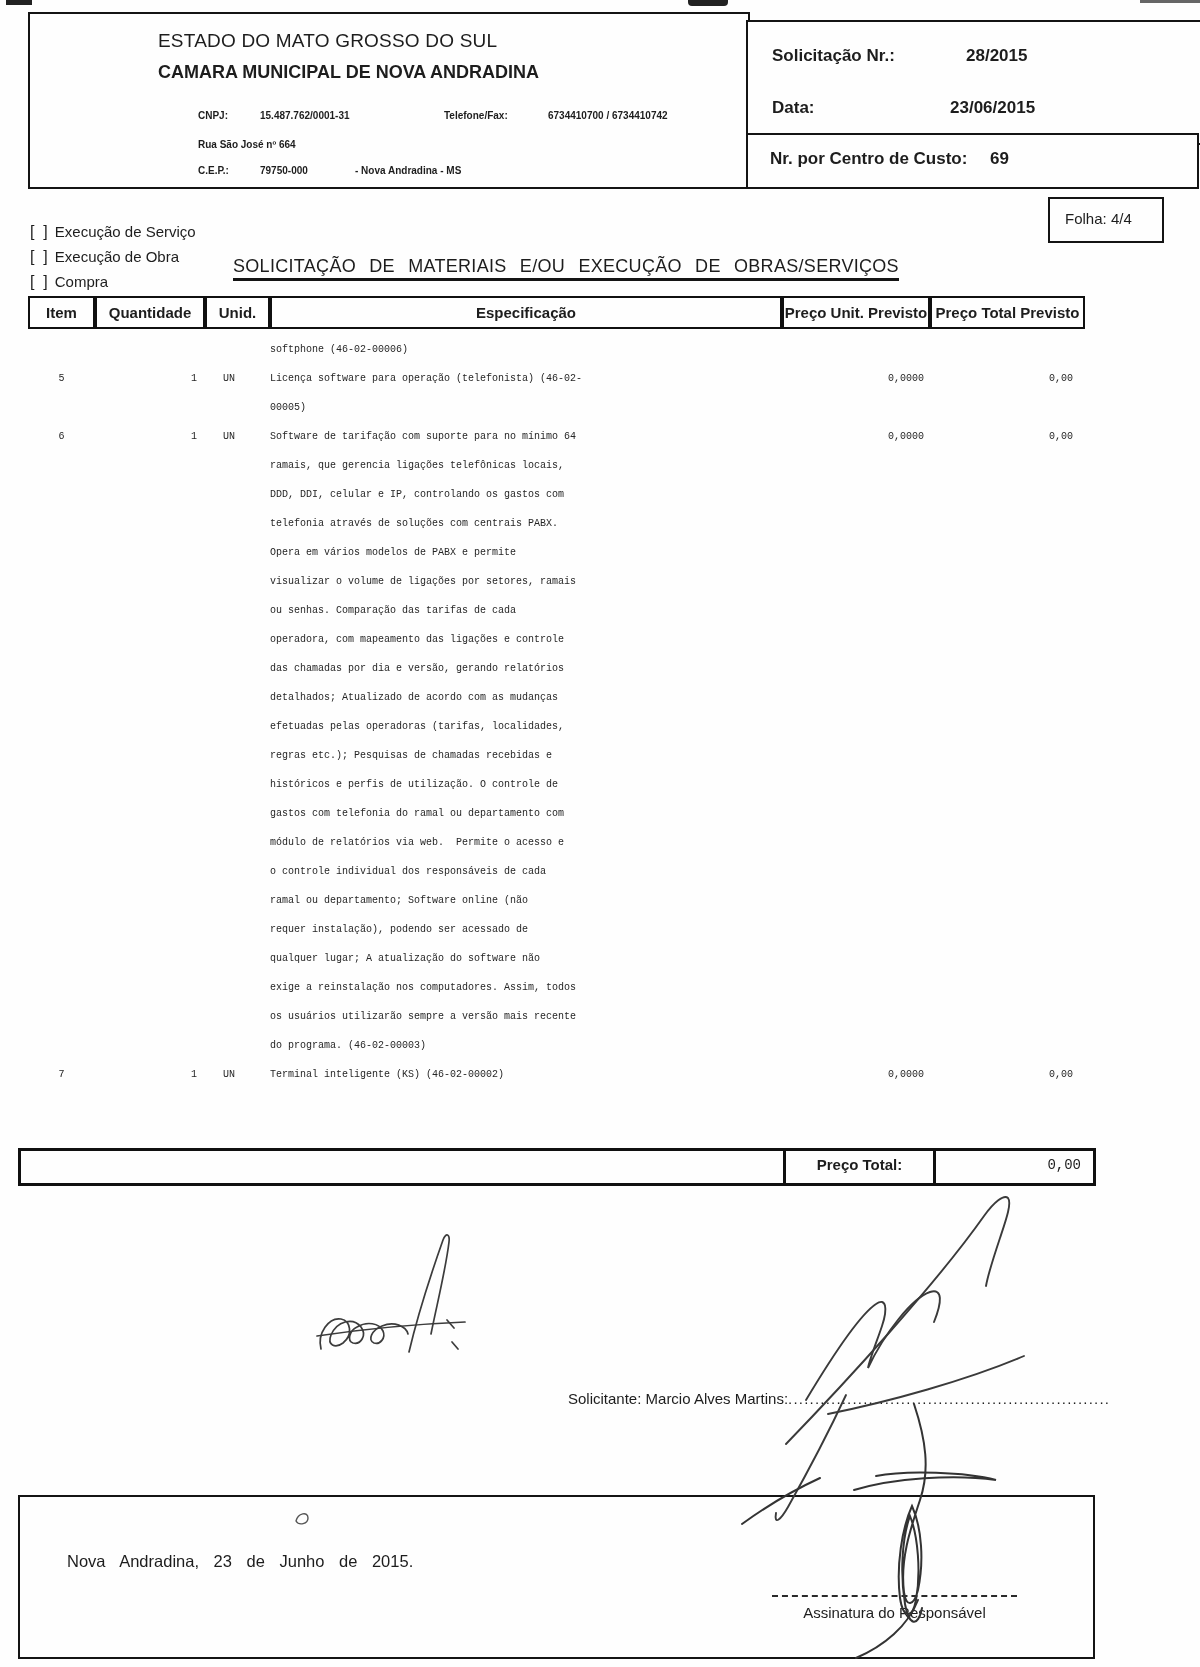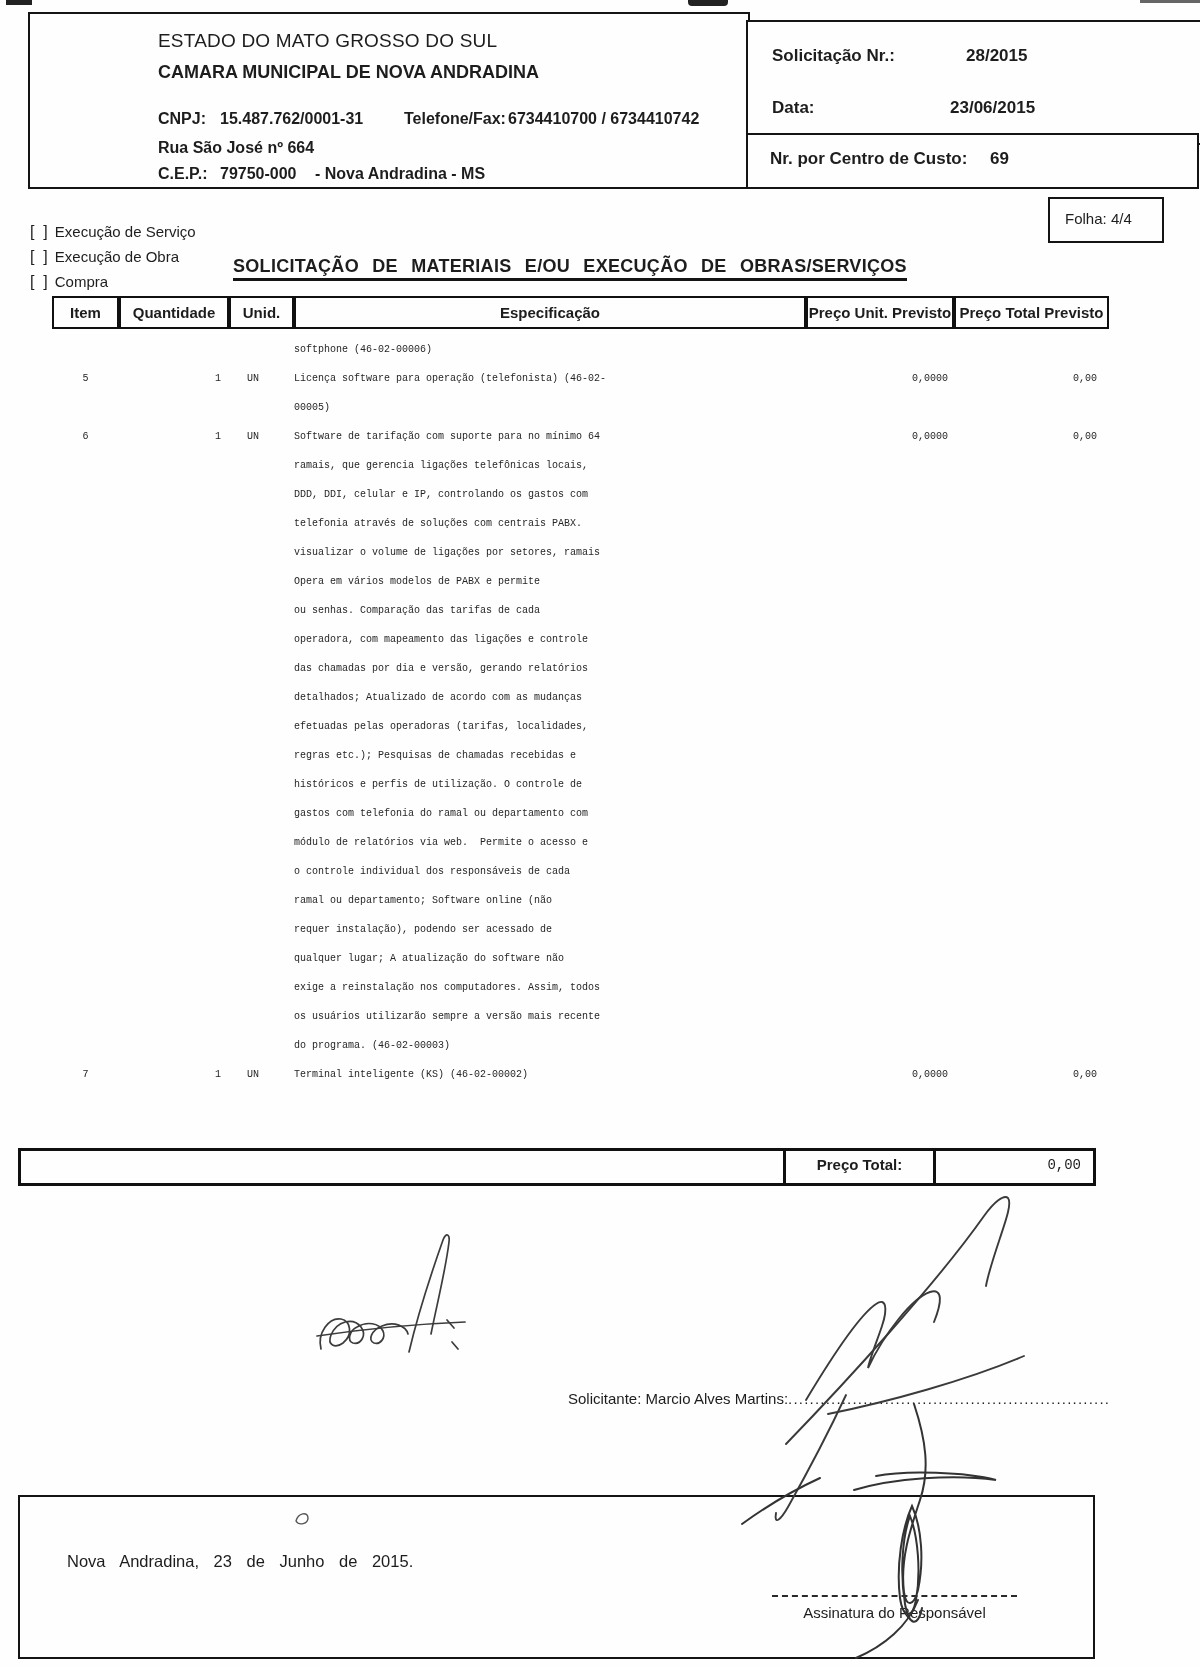--- a/index.html
+++ b/index.html
@@ -8,42 +8,42 @@
     background:#fefefe; color:#1d1d1d;
     font-family:"Liberation Sans", sans-serif;
     overflow:hidden;
   }
   .abs { position:absolute; }
   .box { position:absolute; border:2px solid #141414; background:#fefefe; }
 
   
   .org1 { position:absolute; left:128px; top:16px; font-size:19px; font-weight:normal; letter-spacing:.2px; }
   .org2 { position:absolute; left:128px; top:48px; font-size:18px; font-weight:bold; }
-  .hline { position:absolute; font-size:16px; font-weight:bold; white-space:nowrap; }
+  .hline { position:absolute; font-size:10px; font-weight:bold; white-space:nowrap;margin-left:40px; }
 
   .pair-label { font-size:17px; font-weight:bold; }
   .pair-value { font-size:17px; font-weight:bold; }
 
   .folha-box { left:1048px; top:197px; width:112px; height:42px; border:2px solid #141414; position:absolute; }
   .folha-text { position:absolute; left:15px; top:11px; font-size:15px; }
 
   
   .checkboxes { position:absolute; left:30px; top:219px; font-size:15px; }
   .cb { height:25px; line-height:25px; }
   .cb-glyph { white-space:pre; font-size:16px; margin-right:7px; }
 
   
   .doc-title {
     position:absolute; left:233px; top:256px;
-    font-size:18px; font-weight:bold; letter-spacing:.3px; word-spacing:8px;
+    font-size:18px; font-weight:normal; letter-spacing:.3px; word-spacing:8px;
     border-bottom:3px solid #141414; padding-bottom:1px; white-space:nowrap;
   }
 
   
-  .grid6 { display:grid; grid-template-columns:67px 110px 65px 512px 148px 155px;margin-left:24px; }
+  .grid6 { display:grid; grid-template-columns:67px 110px 65px 512px 148px 155px; }
   .thead { position:absolute; left:28px; top:296px; }
   .th {
     border:2px solid #101010; height:29px; line-height:29px;
     text-align:center; font-weight:bold; font-size:15px; background:#fefefe;
   }
   .tbody { position:absolute; left:28px; top:335px; }
   .trow {
     font-family:"Liberation Mono", monospace; font-size:10px;
     line-height:29px; color:#262626;
   }
@@ -164,22 +164,22 @@
       </div>
       <div class="trow grid6">
         <div class="tc c-item">6</div>
         <div class="tc c-qty">1</div>
         <div class="tc c-unid">UN</div>
         <div class="tc c-spec">
           <div class="spec-line">Software de tarifação com suporte para no mínimo 64</div>
           <div class="spec-line">ramais, que gerencia ligações telefônicas locais,</div>
           <div class="spec-line">DDD, DDI, celular e IP, controlando os gastos com</div>
           <div class="spec-line">telefonia através de soluções com centrais PABX.</div>
+          <div class="spec-line">Opera em vários modelos de PABX e permite</div>
           <div class="spec-line">visualizar o volume de ligações por setores, ramais</div>
-          <div class="spec-line">Opera em vários modelos de PABX e permite</div>
           <div class="spec-line">ou senhas. Comparação das tarifas de cada</div>
           <div class="spec-line">operadora, com mapeamento das ligações e controle</div>
           <div class="spec-line">das chamadas por dia e versão, gerando relatórios</div>
           <div class="spec-line">detalhados; Atualizado de acordo com as mudanças</div>
           <div class="spec-line">efetuadas pelas operadoras (tarifas, localidades,</div>
           <div class="spec-line">regras etc.); Pesquisas de chamadas recebidas e</div>
           <div class="spec-line">históricos e perfis de utilização. O controle de</div>
           <div class="spec-line">gastos com telefonia do ramal ou departamento com</div>
           <div class="spec-line">módulo de relatórios via web.  Permite o acesso e</div>
           <div class="spec-line">o controle individual dos responsáveis de cada</div>

